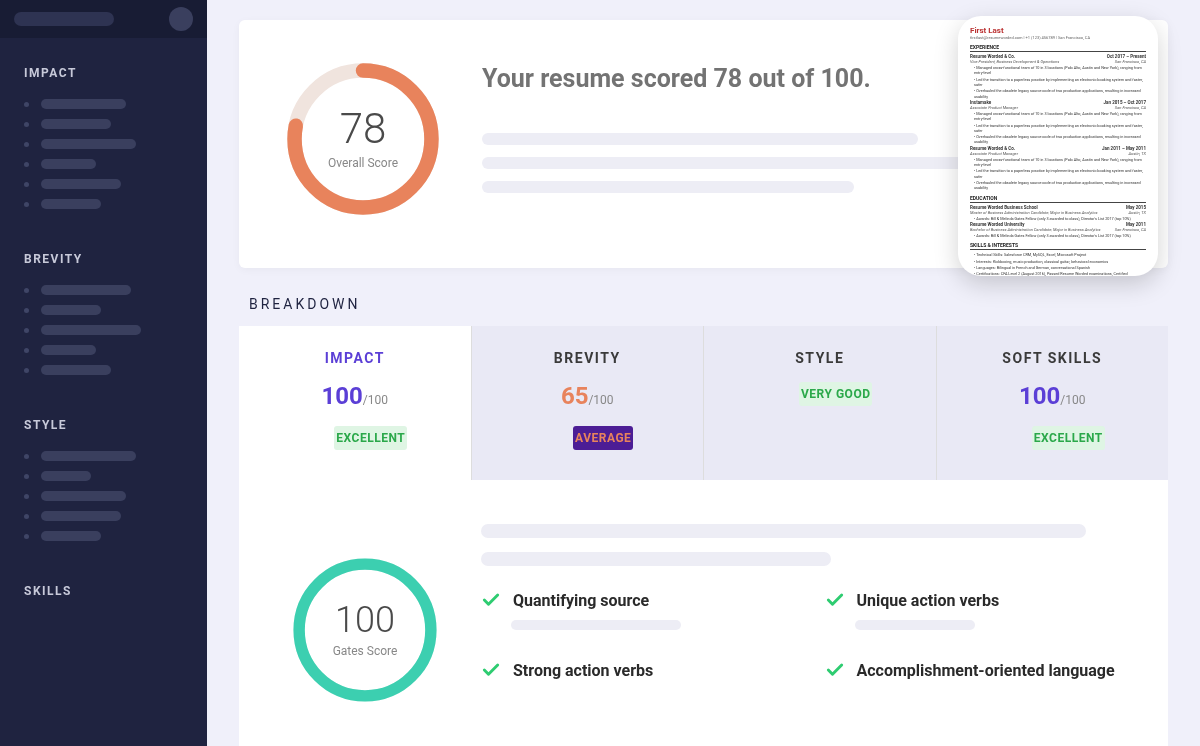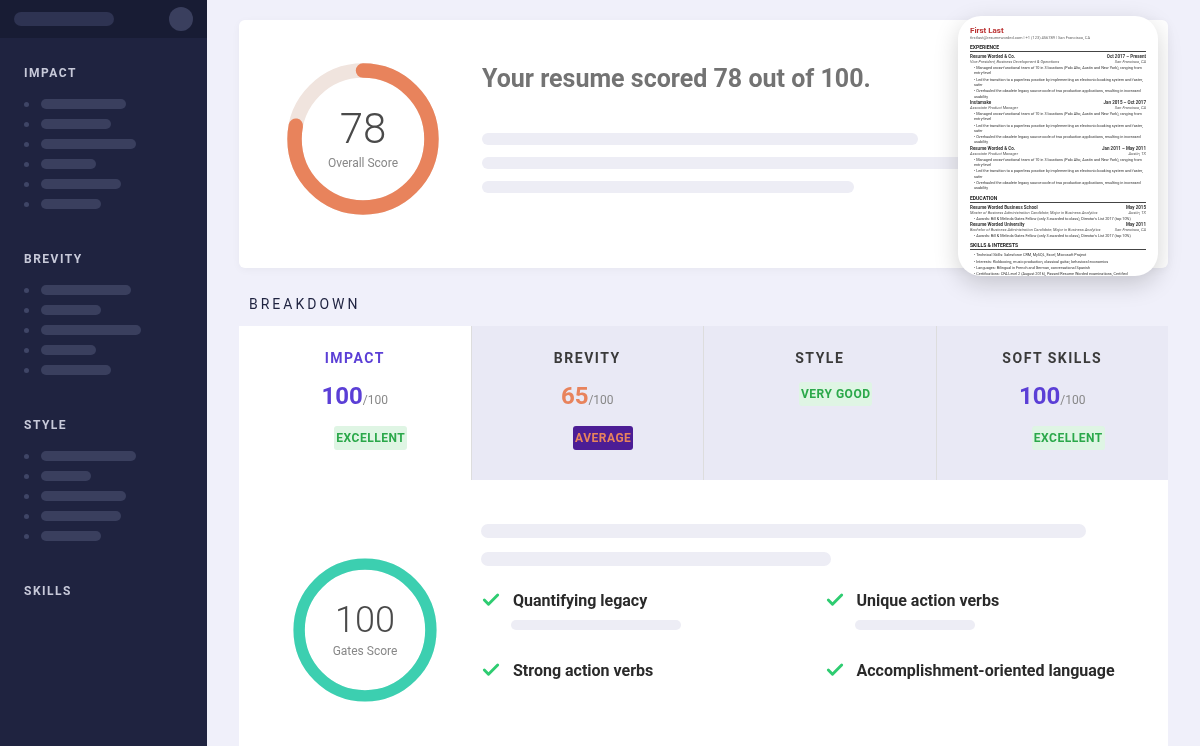--- a/index.html
+++ b/index.html
@@ -263,21 +263,21 @@
       </div>
       <div class="detail-right">
         <div class="ph-wide" style="width:95%"></div>
         <div class="ph-wide" style="width:55%"></div>
         <div class="checks-grid" id="checks-grid">
             <div class="check-item">
     <div class="check-row">
       <svg class="check-icon" width="20" height="20" viewBox="0 0 24 24" fill="none" stroke="currentColor" stroke-width="3.5" stroke-linecap="round" stroke-linejoin="round">
                   <polyline points="20 6 9 17 4 12"></polyline>
                 </svg>
-      <span class="check-text">Quantifying legacy</span>
+      <span class="check-text">Quantifying source</span>
     </div>
               <div class="check-ph" style="width:170px"></div>
             </div>
             <div class="check-item">
     <div class="check-row">
       <svg class="check-icon" width="20" height="20" viewBox="0 0 24 24" fill="none" stroke="currentColor" stroke-width="3.5" stroke-linecap="round" stroke-linejoin="round">
                   <polyline points="20 6 9 17 4 12"></polyline>
                 </svg>
       <span class="check-text">Unique action verbs</span>
     </div>

